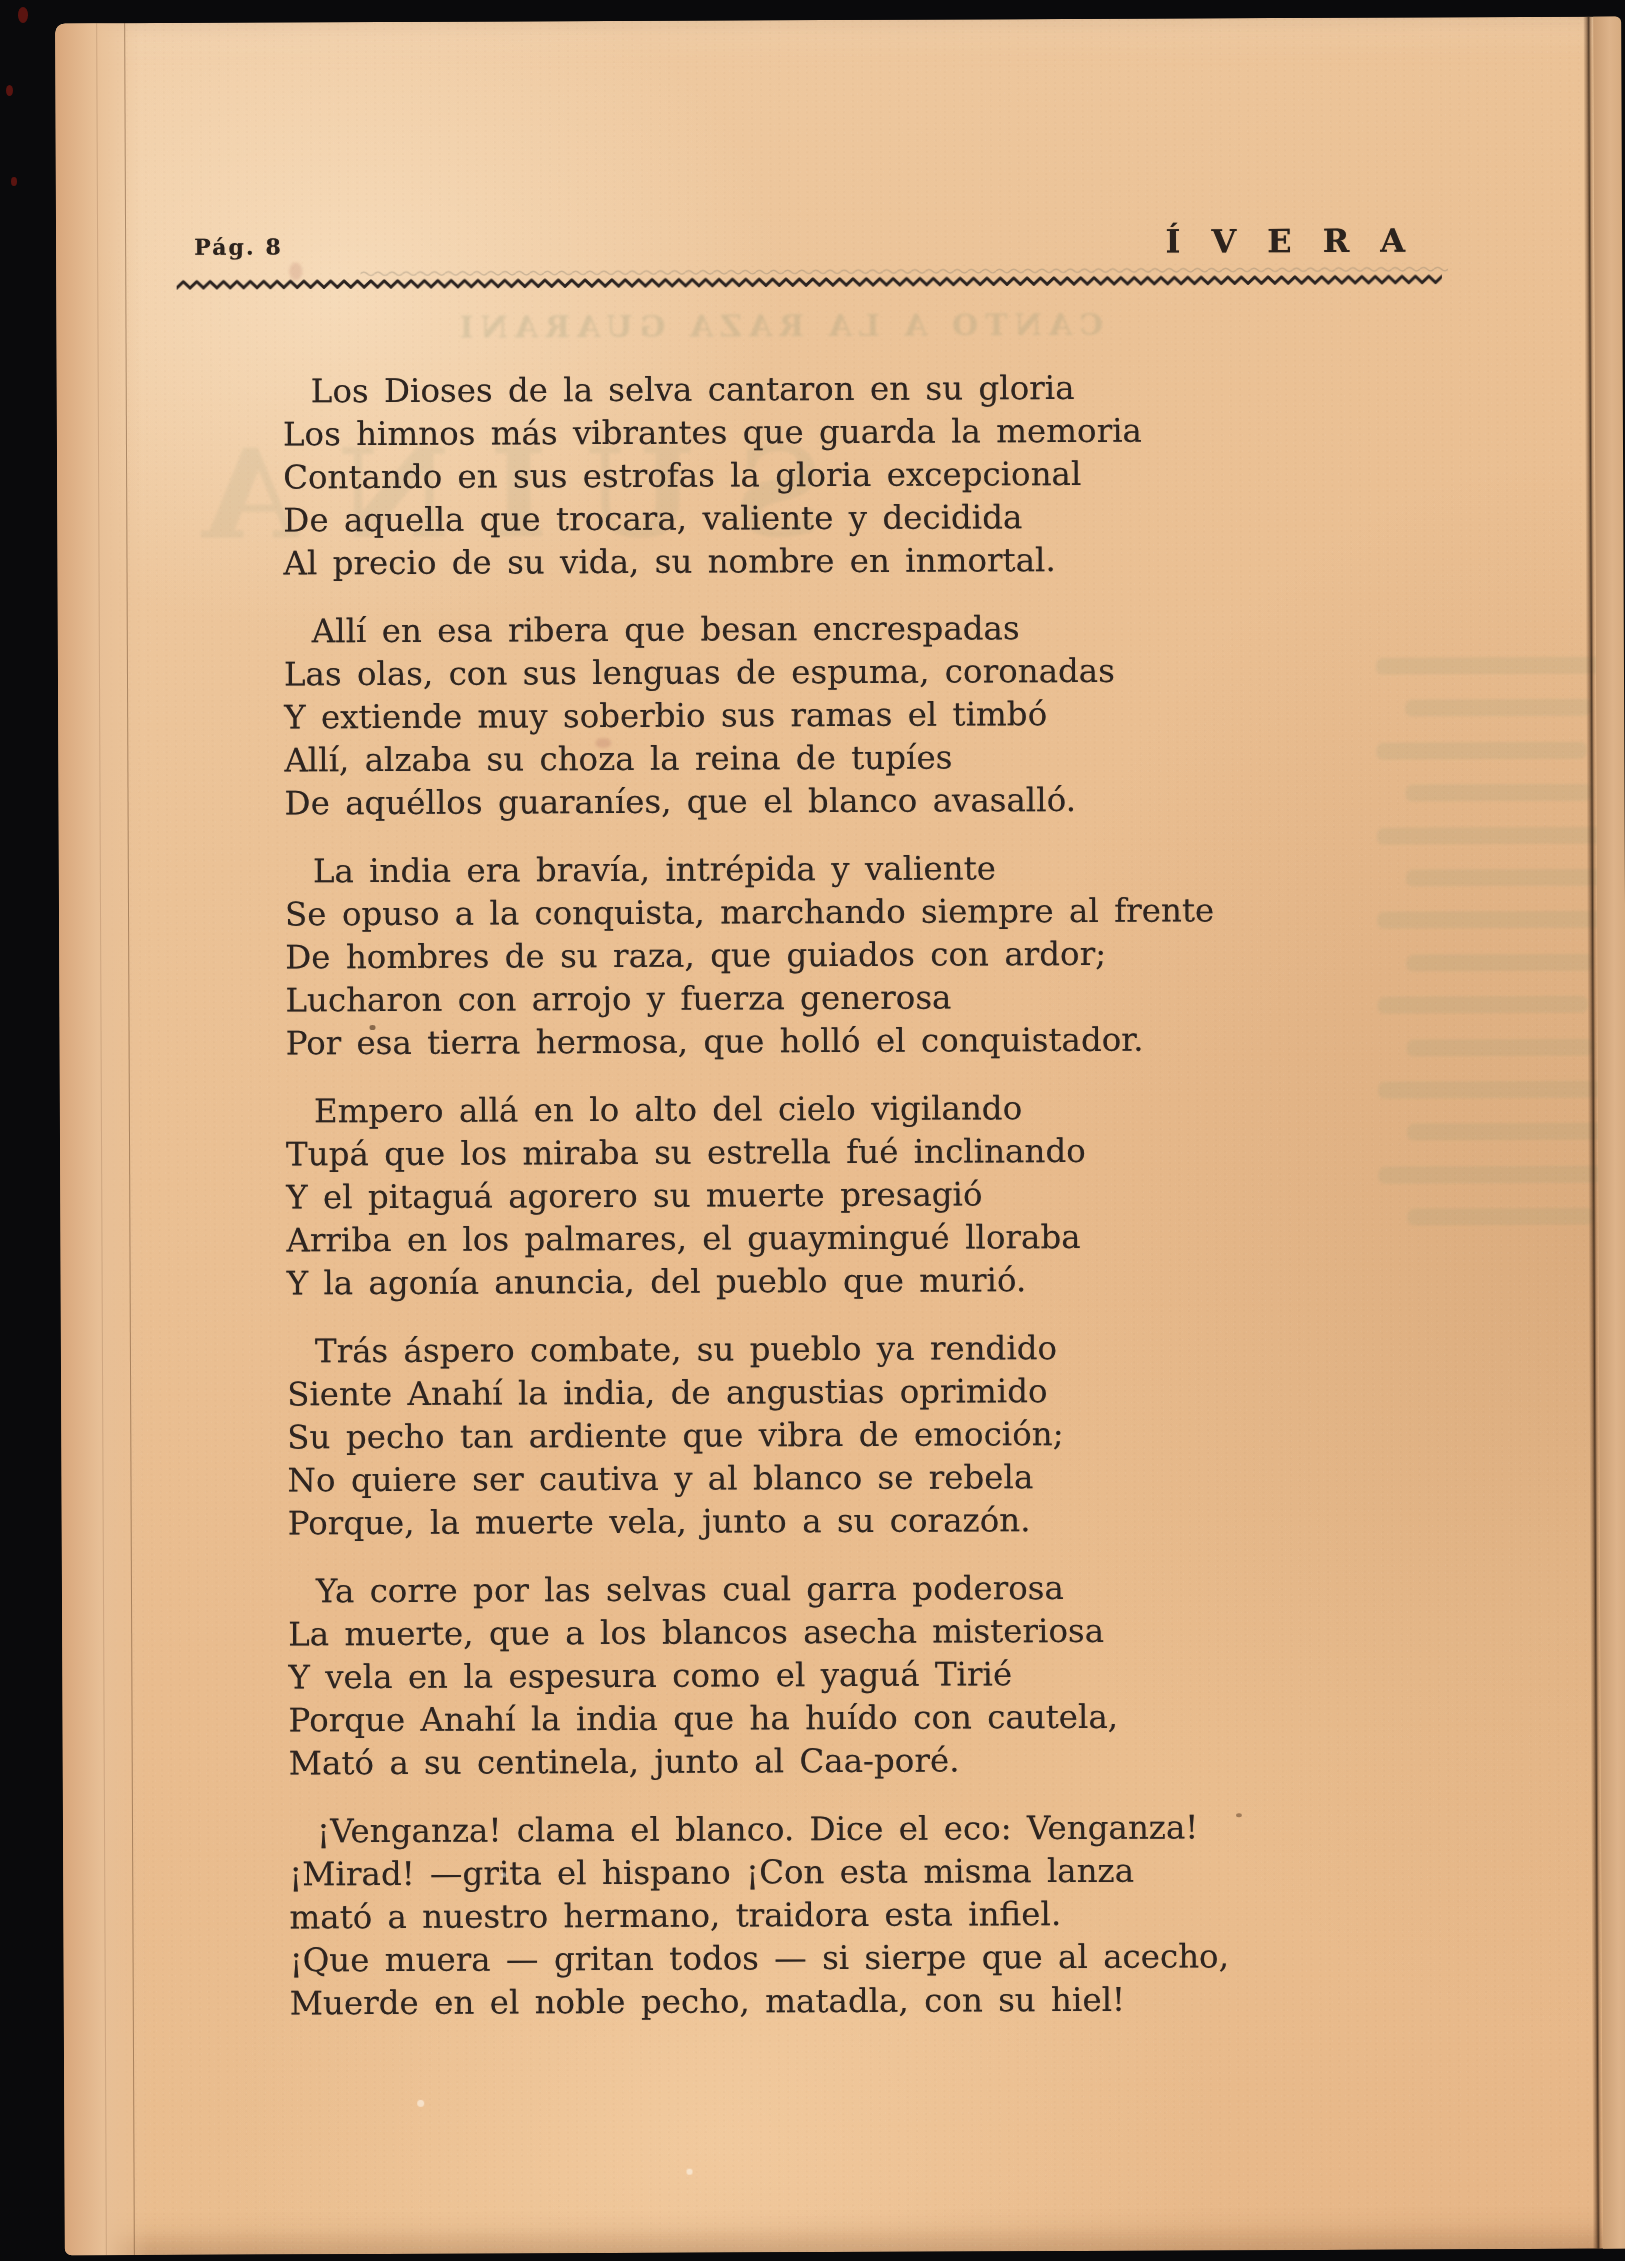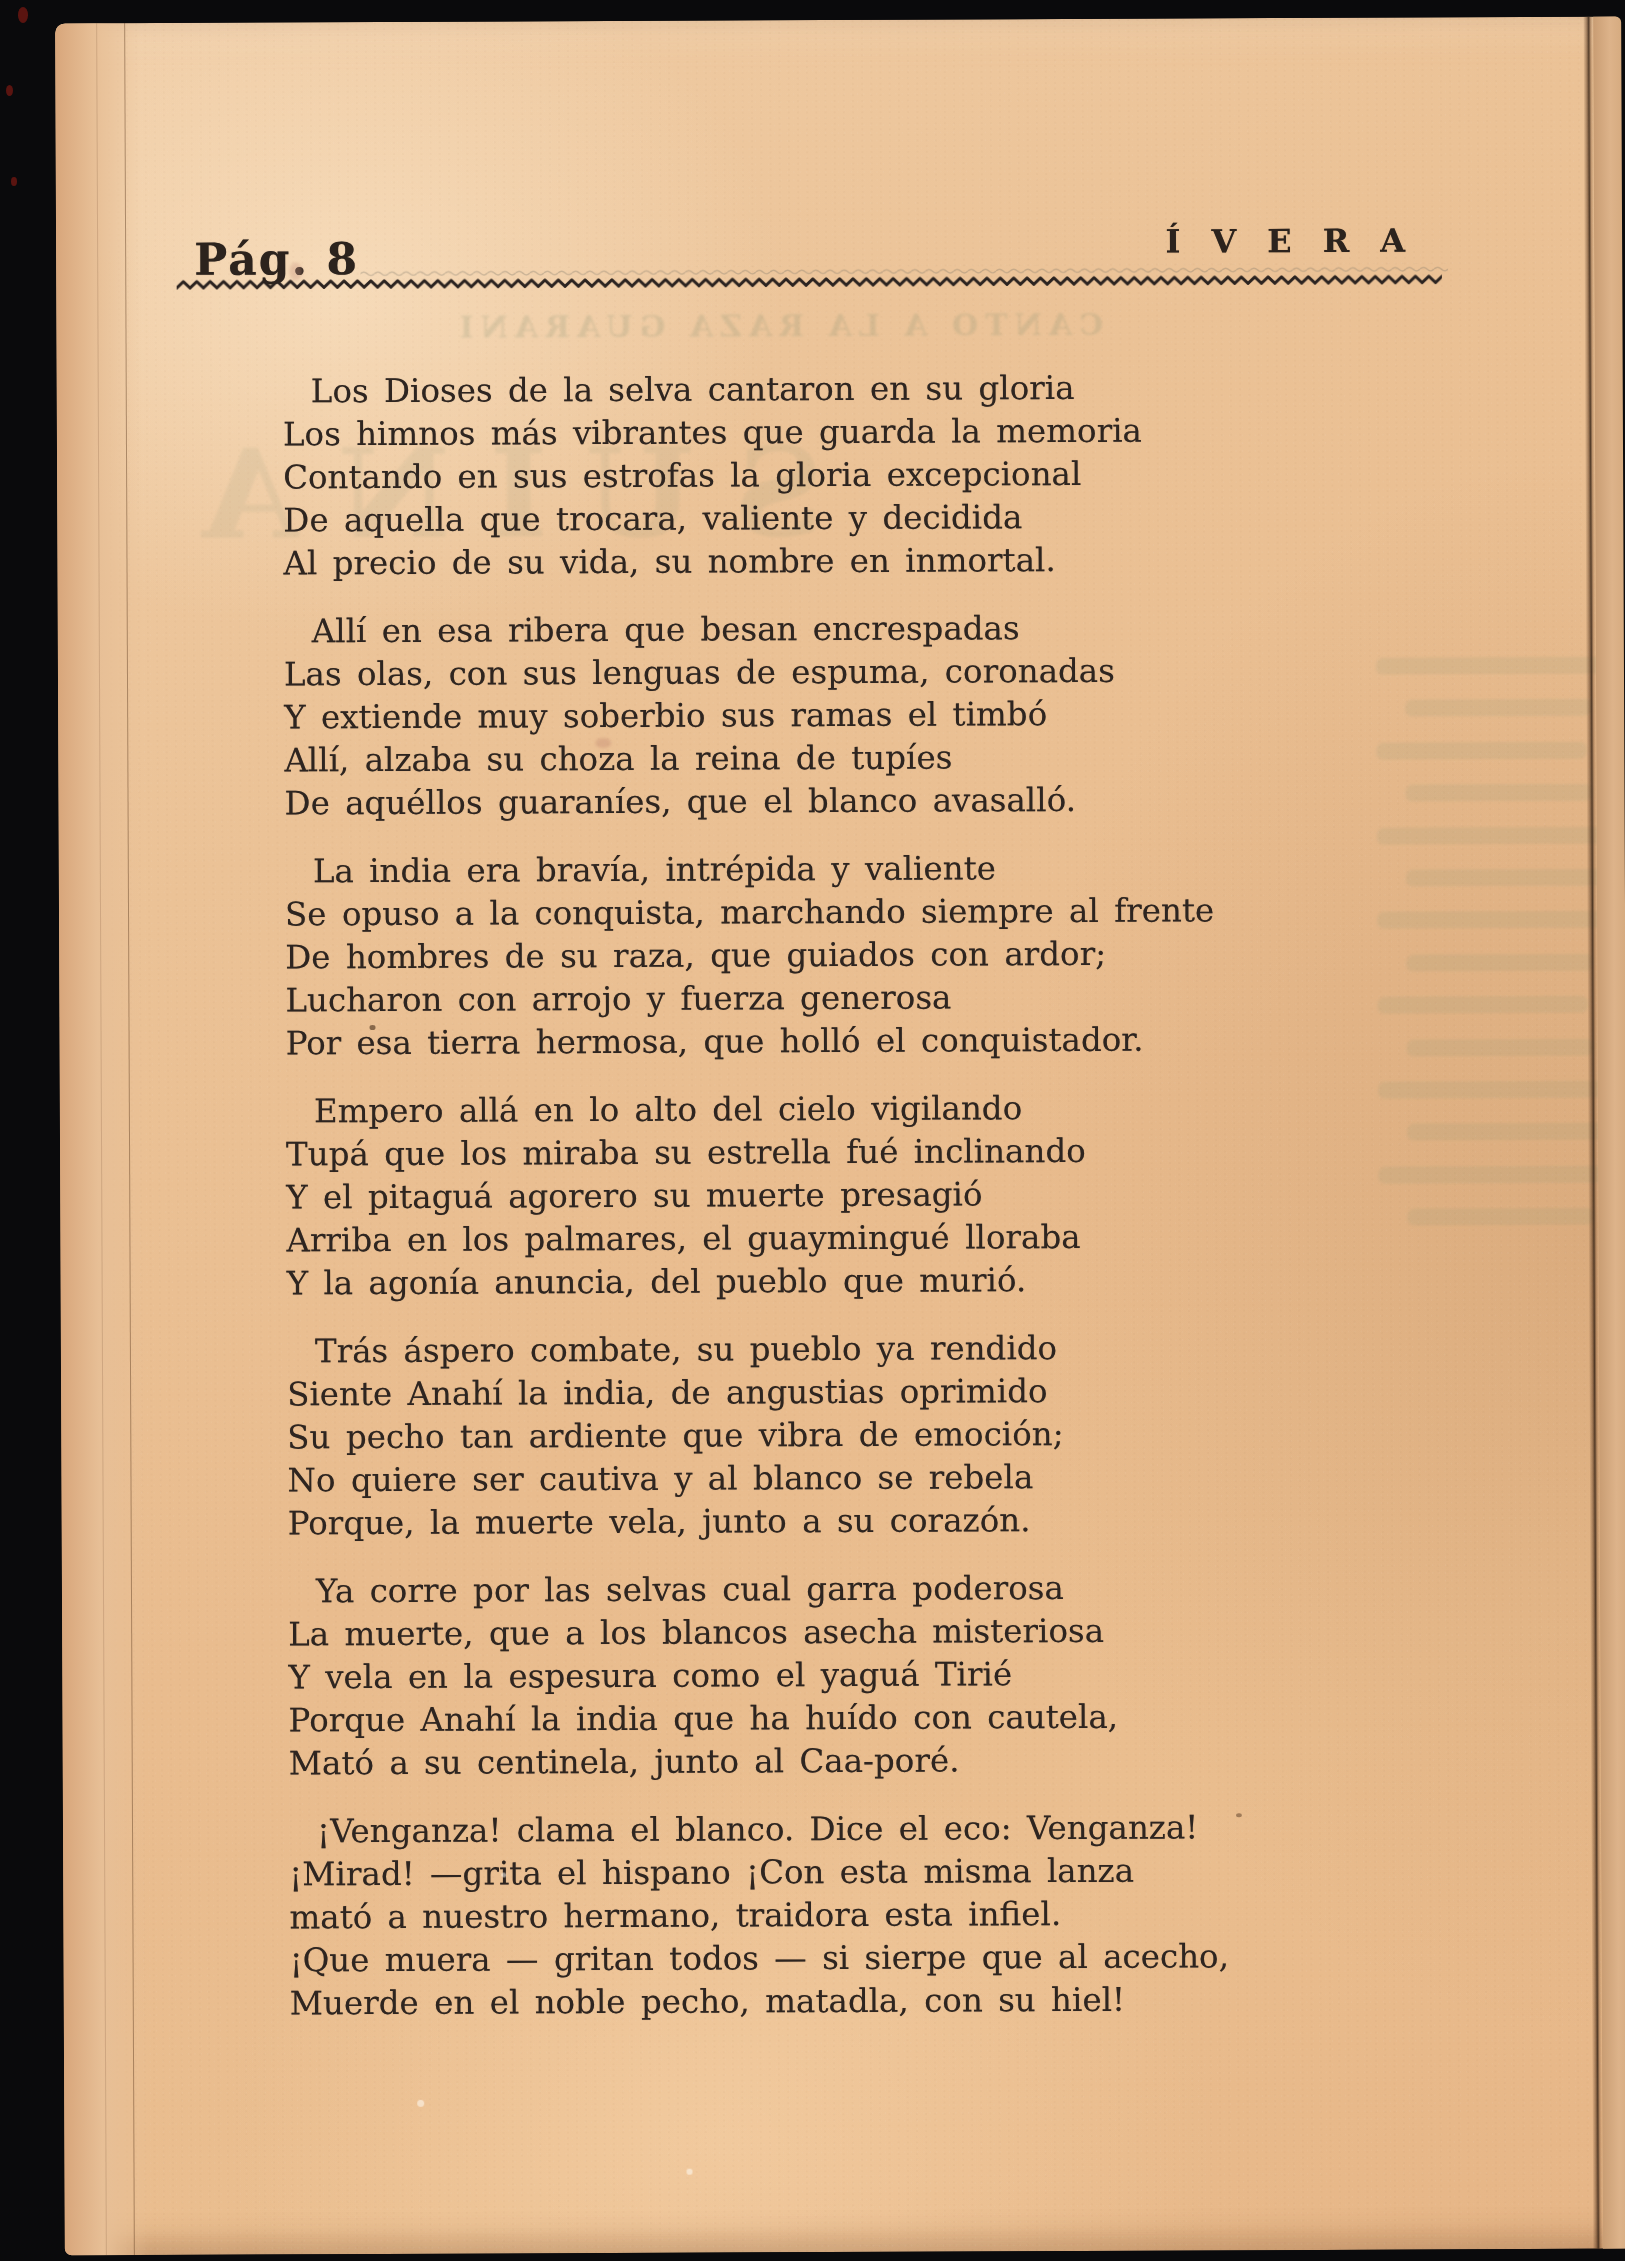--- a/index.html
+++ b/index.html
@@ -58,21 +58,21 @@
   }
   .fore-edge {
     position: absolute; top: 0; bottom: 0; left: 1538px; width: 27.6px;
     border-radius: 0 5.7px 5.7px 0;
     background: linear-gradient(90deg, #c99d73 0%, #ddb38a 60%, #d6ab80 100%);
   }
 
   
   .page-label {
     position: absolute; left: 138px; top: 211px;
-    font-size: 44px; font-weight: bold; color: #2c231d;
+    font-size: 22px; font-weight: bold; color: #2c231d;
     letter-spacing: 2.1px;
     text-shadow: 0 0 0.7px rgba(44,35,29,0.55);
   }
   .masthead {
     position: absolute; right: 185px; top: 204px;
     font-size: 32px; font-weight: bold; color: #2c231d;
     letter-spacing: 31px;
     text-shadow: 0 0 0.7px rgba(44,35,29,0.55);
     white-space: nowrap;
   }

